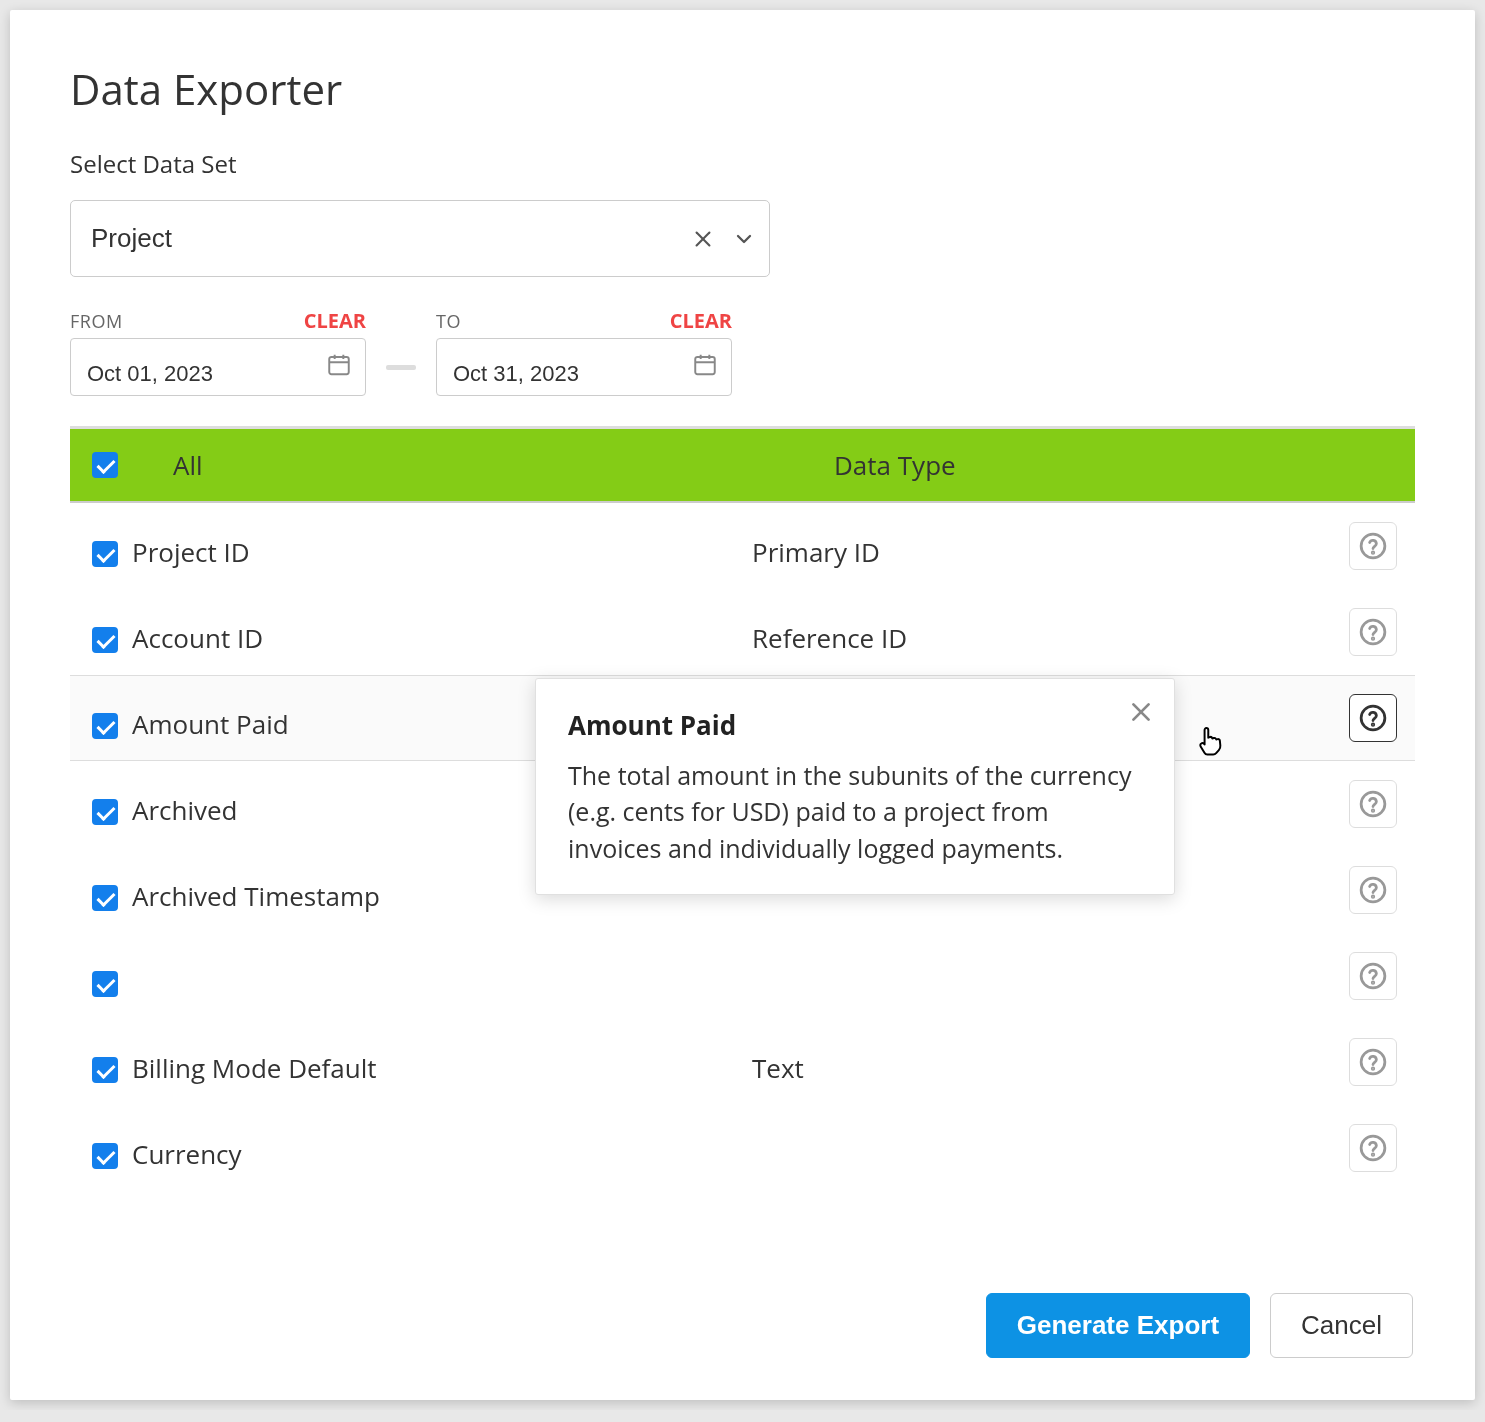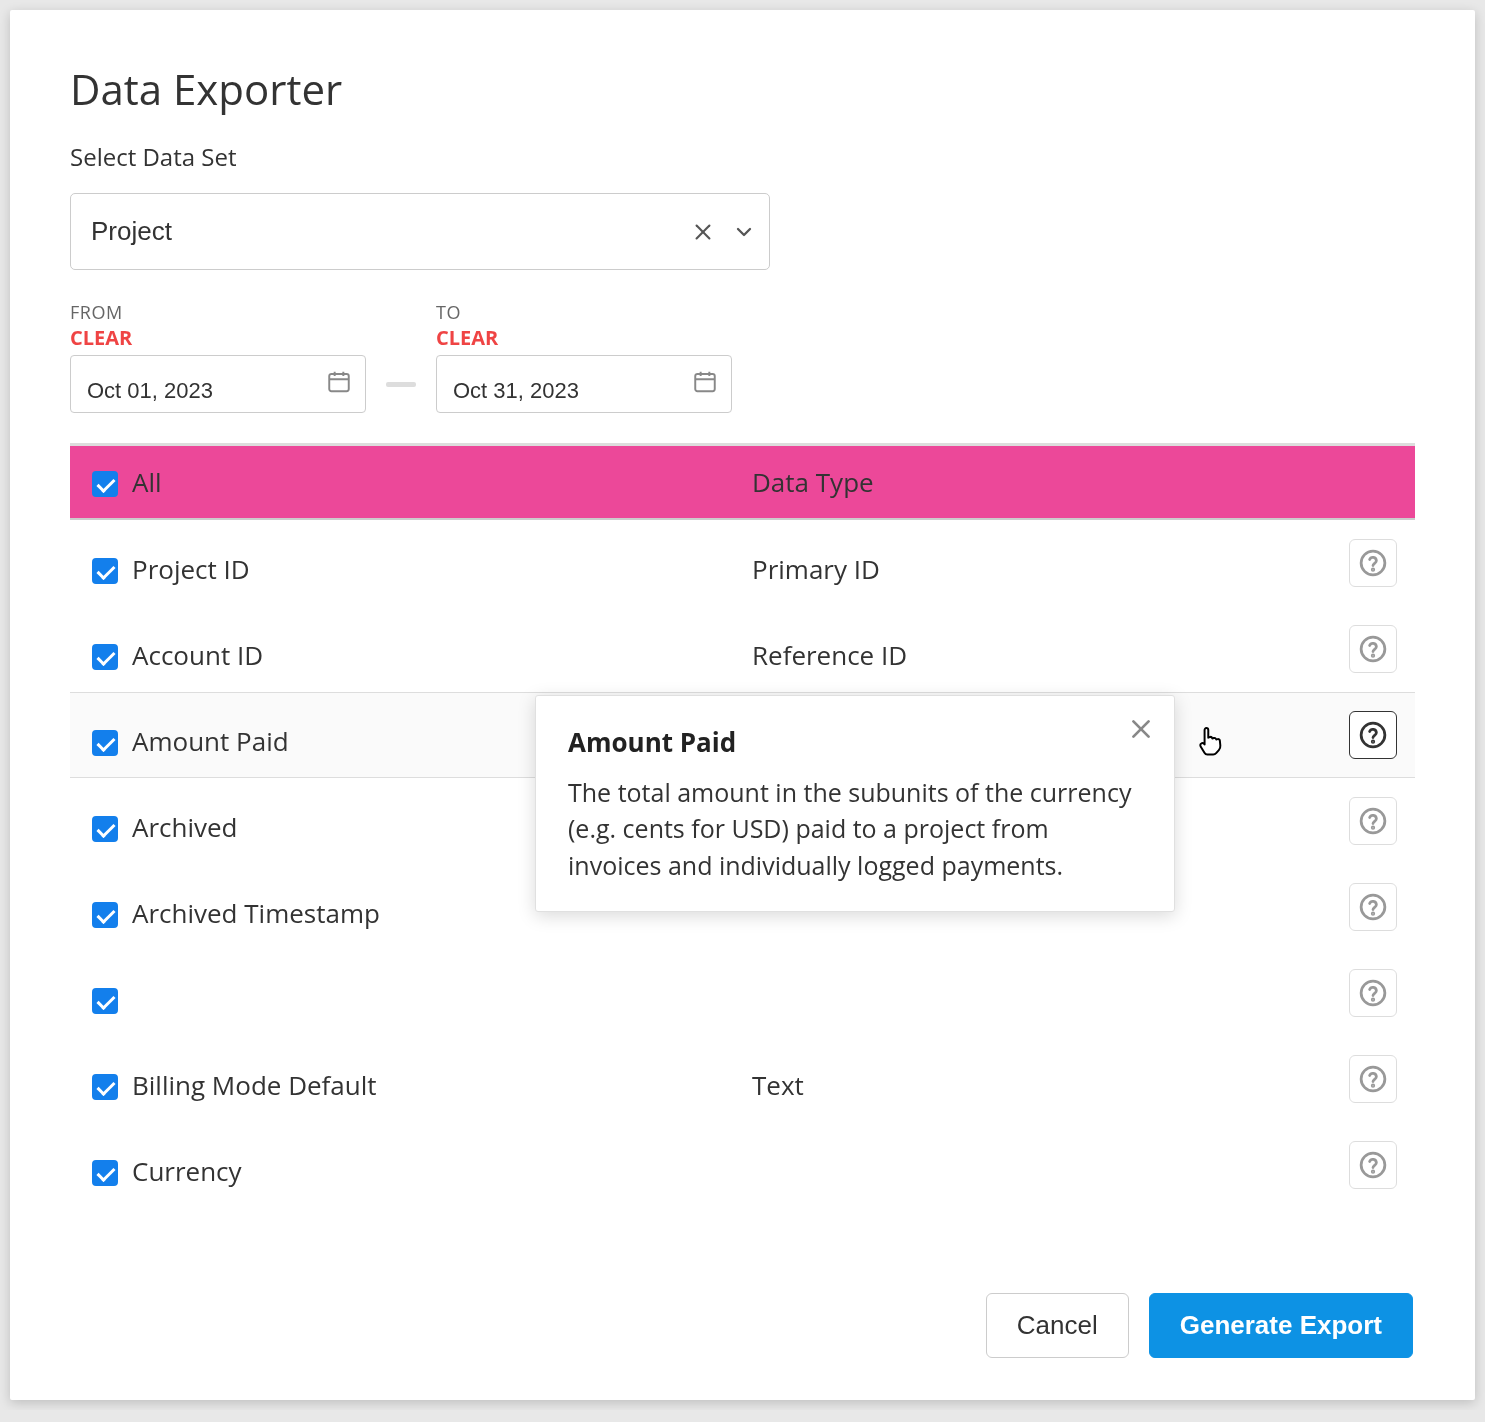--- a/index.html
+++ b/index.html
@@ -19,21 +19,21 @@
     border-radius: 2px;
     box-shadow: 0 3px 12px rgba(0,0,0,0.18);
     padding: 40px 60px 40px 60px;
     min-height: 1390px;
     position: relative;
   }
   .modal-title {
     font-size: 42px;
     font-weight: 400;
     color: #333;
-    margin: 10px 0 23px 0;
+    margin: 10px 0 30px 0;
   }
   .field-label {
     font-size: 24px;
     color: #333;
     margin-bottom: 20px;
     display: block;
   }
   .select-wrap {
     position: relative;
     width: 700px;
@@ -64,21 +64,21 @@
   }
   .date-row {
     display: flex;
     align-items: flex-end;
     gap: 20px;
     margin-top: 30px;
   }
   .date-block { display: flex; flex-direction: column; }
   .date-head {
     display: flex; justify-content: space-between; align-items: baseline;
-    width: 296px; margin-bottom: 4px; flex-direction: column;
+    width: 296px; margin-bottom: 4px;
   }
   .date-head-label {
     font-size: 18px; color: #666; letter-spacing: 0.5px;
   }
   .clear-link {
     font-size: 20px; font-weight: 700; color: #ef4444;
     text-decoration: none; cursor: pointer;
   }
   .date-input-wrap {
     position: relative;
@@ -99,26 +99,27 @@
     margin-bottom: 26px;
   }
   .divider {
     height: 2px; background: #ddd; margin-top: 30px;
   }
   .fields-area {
     position: relative;
     margin-top: 0;
   }
   .fields-header {
-    display: flex; align-items: flex-end;
-    background: #ec4899;
+    display: flex; align-items: center;
+    background: #84cc16;
     border-top: 1px solid #ddd;
     border-bottom: 2px solid #ccc;
     padding: 18px 18px;
     font-size: 26px;
+    gap: 41px;
   }
   .col-check { width: 44px; display: flex; align-items: center; }
   .col-name { flex: 0 0 620px; }
   .col-type { flex: 1; }
   .col-help { width: 60px; display:flex; justify-content:flex-end; }
   .checkbox {
     appearance: none;
     width: 26px; height: 26px;
     border: 2px solid #137fec;
     border-radius: 4px;
@@ -446,18 +447,18 @@
       </div>
     </div>
 
     <span class="cursor-hand">
       <svg width="30" height="32" viewBox="0 0 24 26" fill="#fff" stroke="#000" stroke-width="1.6" stroke-linejoin="round">
         <path d="M9 2.5c.9 0 1.6.7 1.6 1.6v6.2l1.2-.5c.8-.3 1.7.1 2 .9l.1.3 1.1-.4c.8-.3 1.7.1 2 .9l.1.3 1-.3c.9-.3 1.8.3 1.9 1.2l.4 4.1c.1 1.3-.3 2.6-1.2 3.6l-2.2 2.5c-.6.7-1.5 1.1-2.4 1.1H9.9c-1 0-1.9-.5-2.4-1.4l-3.1-5.2c-.5-.8-.3-1.9.5-2.4.7-.5 1.7-.4 2.3.3l.4.5V4.1C7.6 3.2 8.3 2.5 9 2.5z"></path>
       </svg>
     </span>
 
     <div class="footer">
+      <button class="btn btn-primary">Generate Export</button>
       <button class="btn btn-secondary">Cancel</button>
-      <button class="btn btn-primary">Generate Export</button>
     </div>
 
   </div>
 </div>
 
 </body></html>

